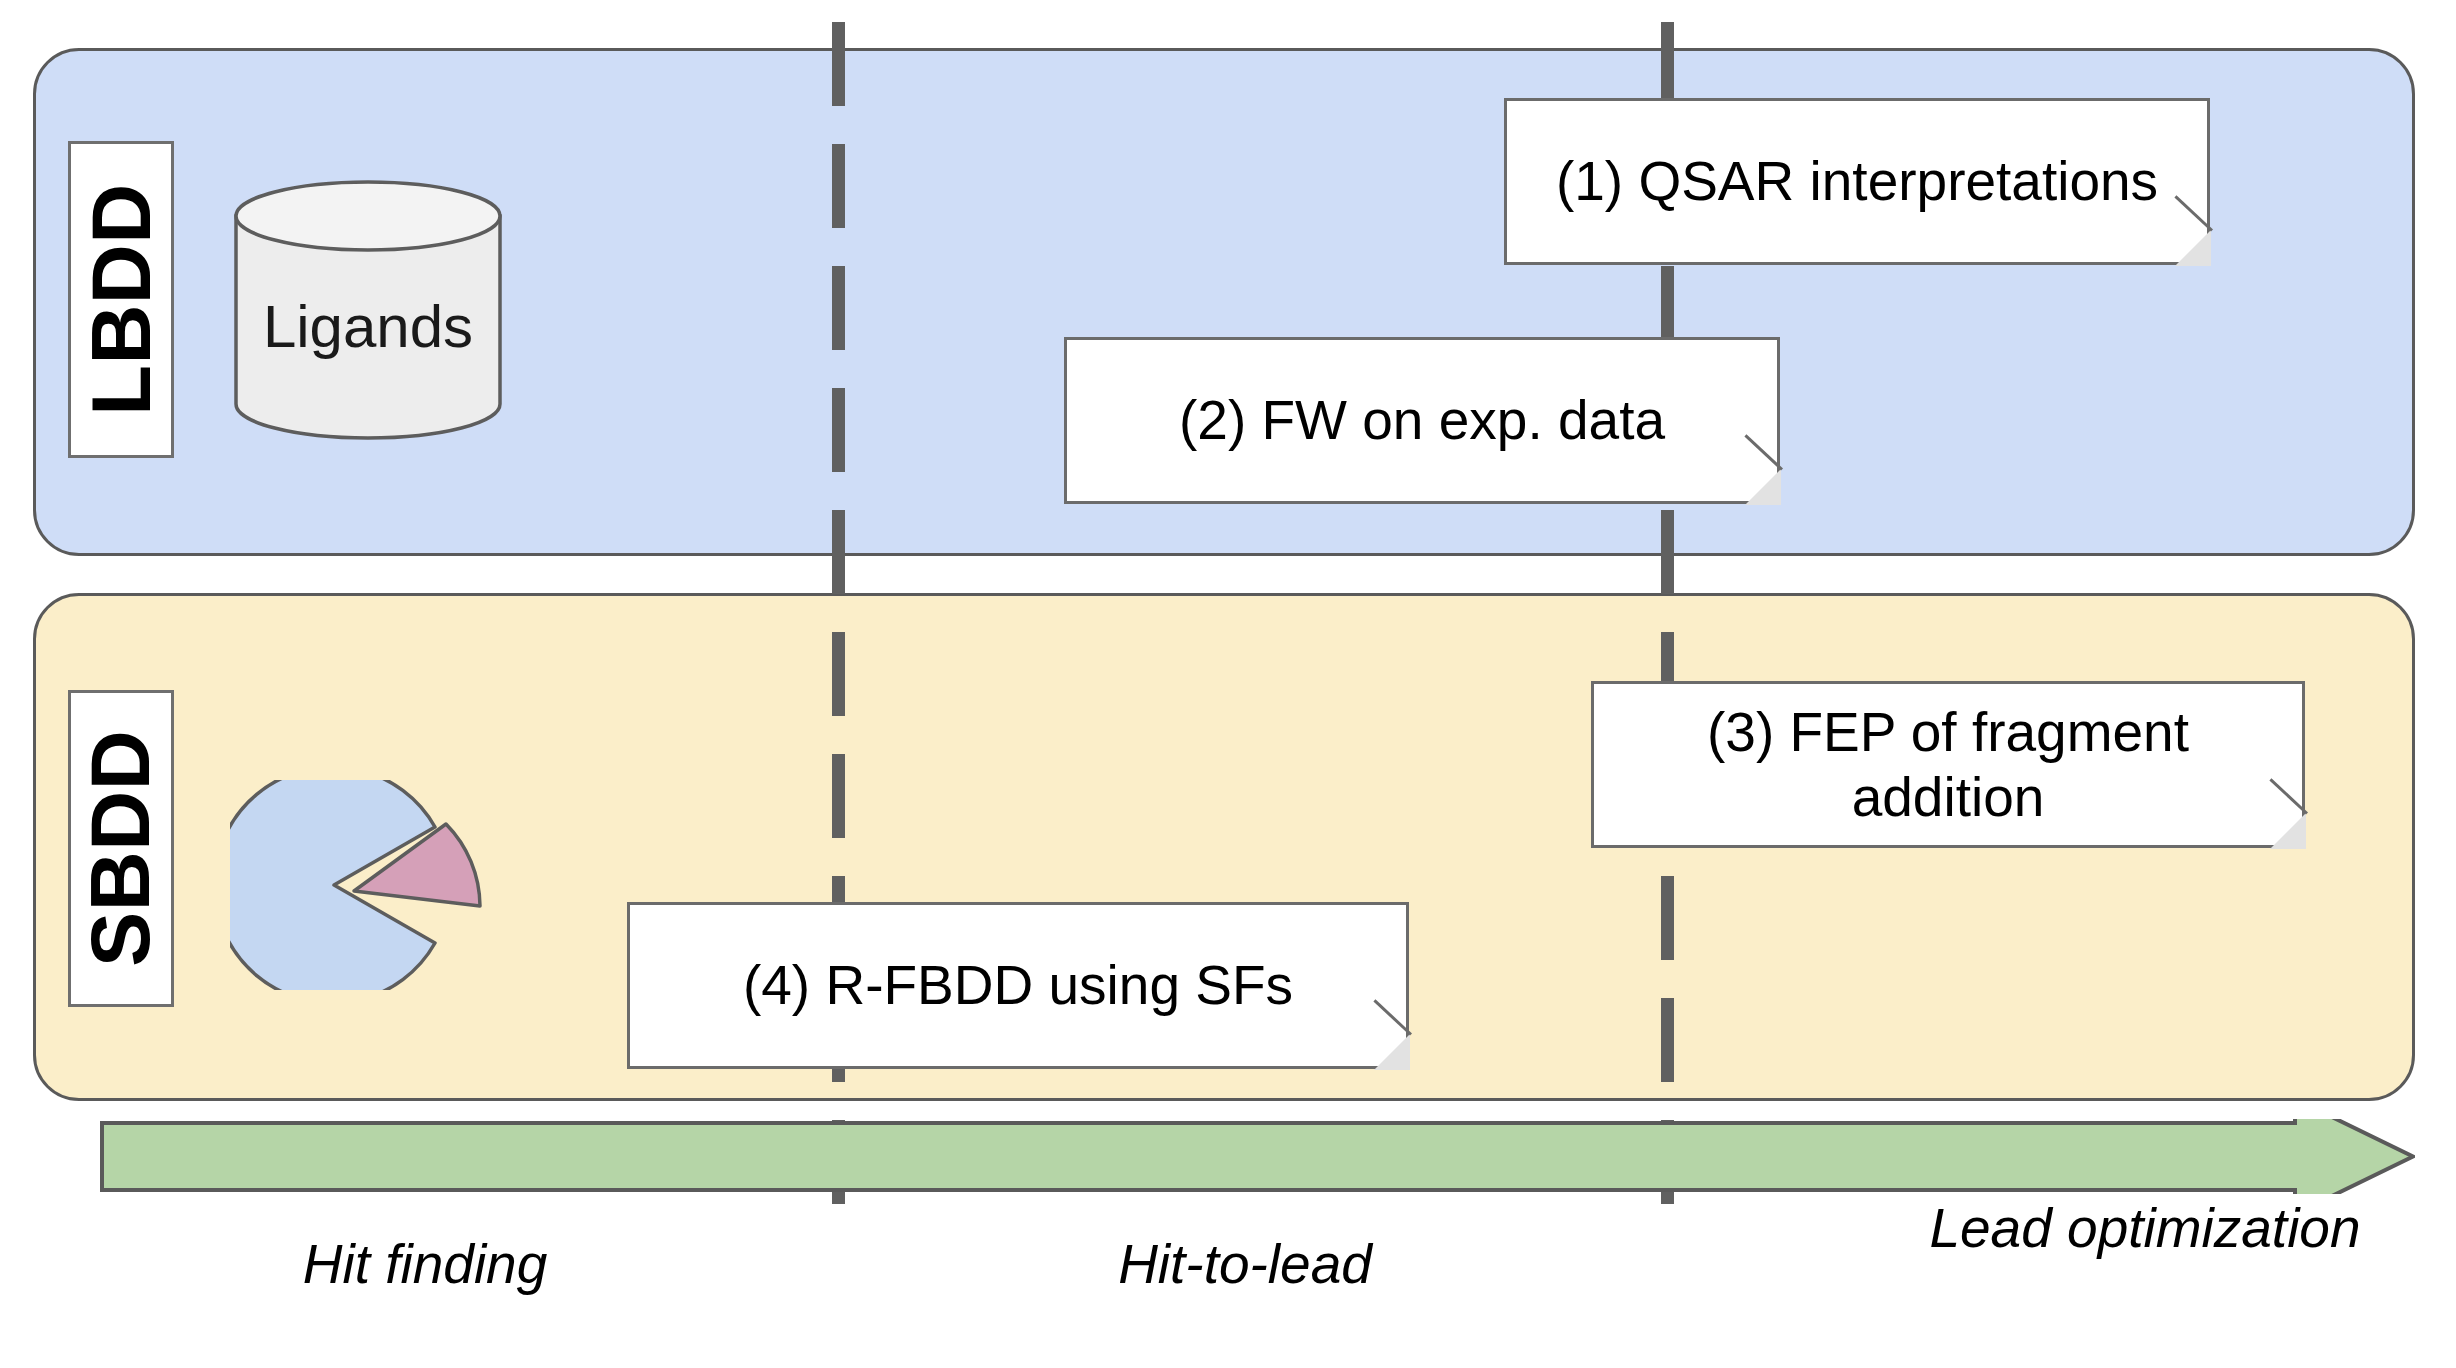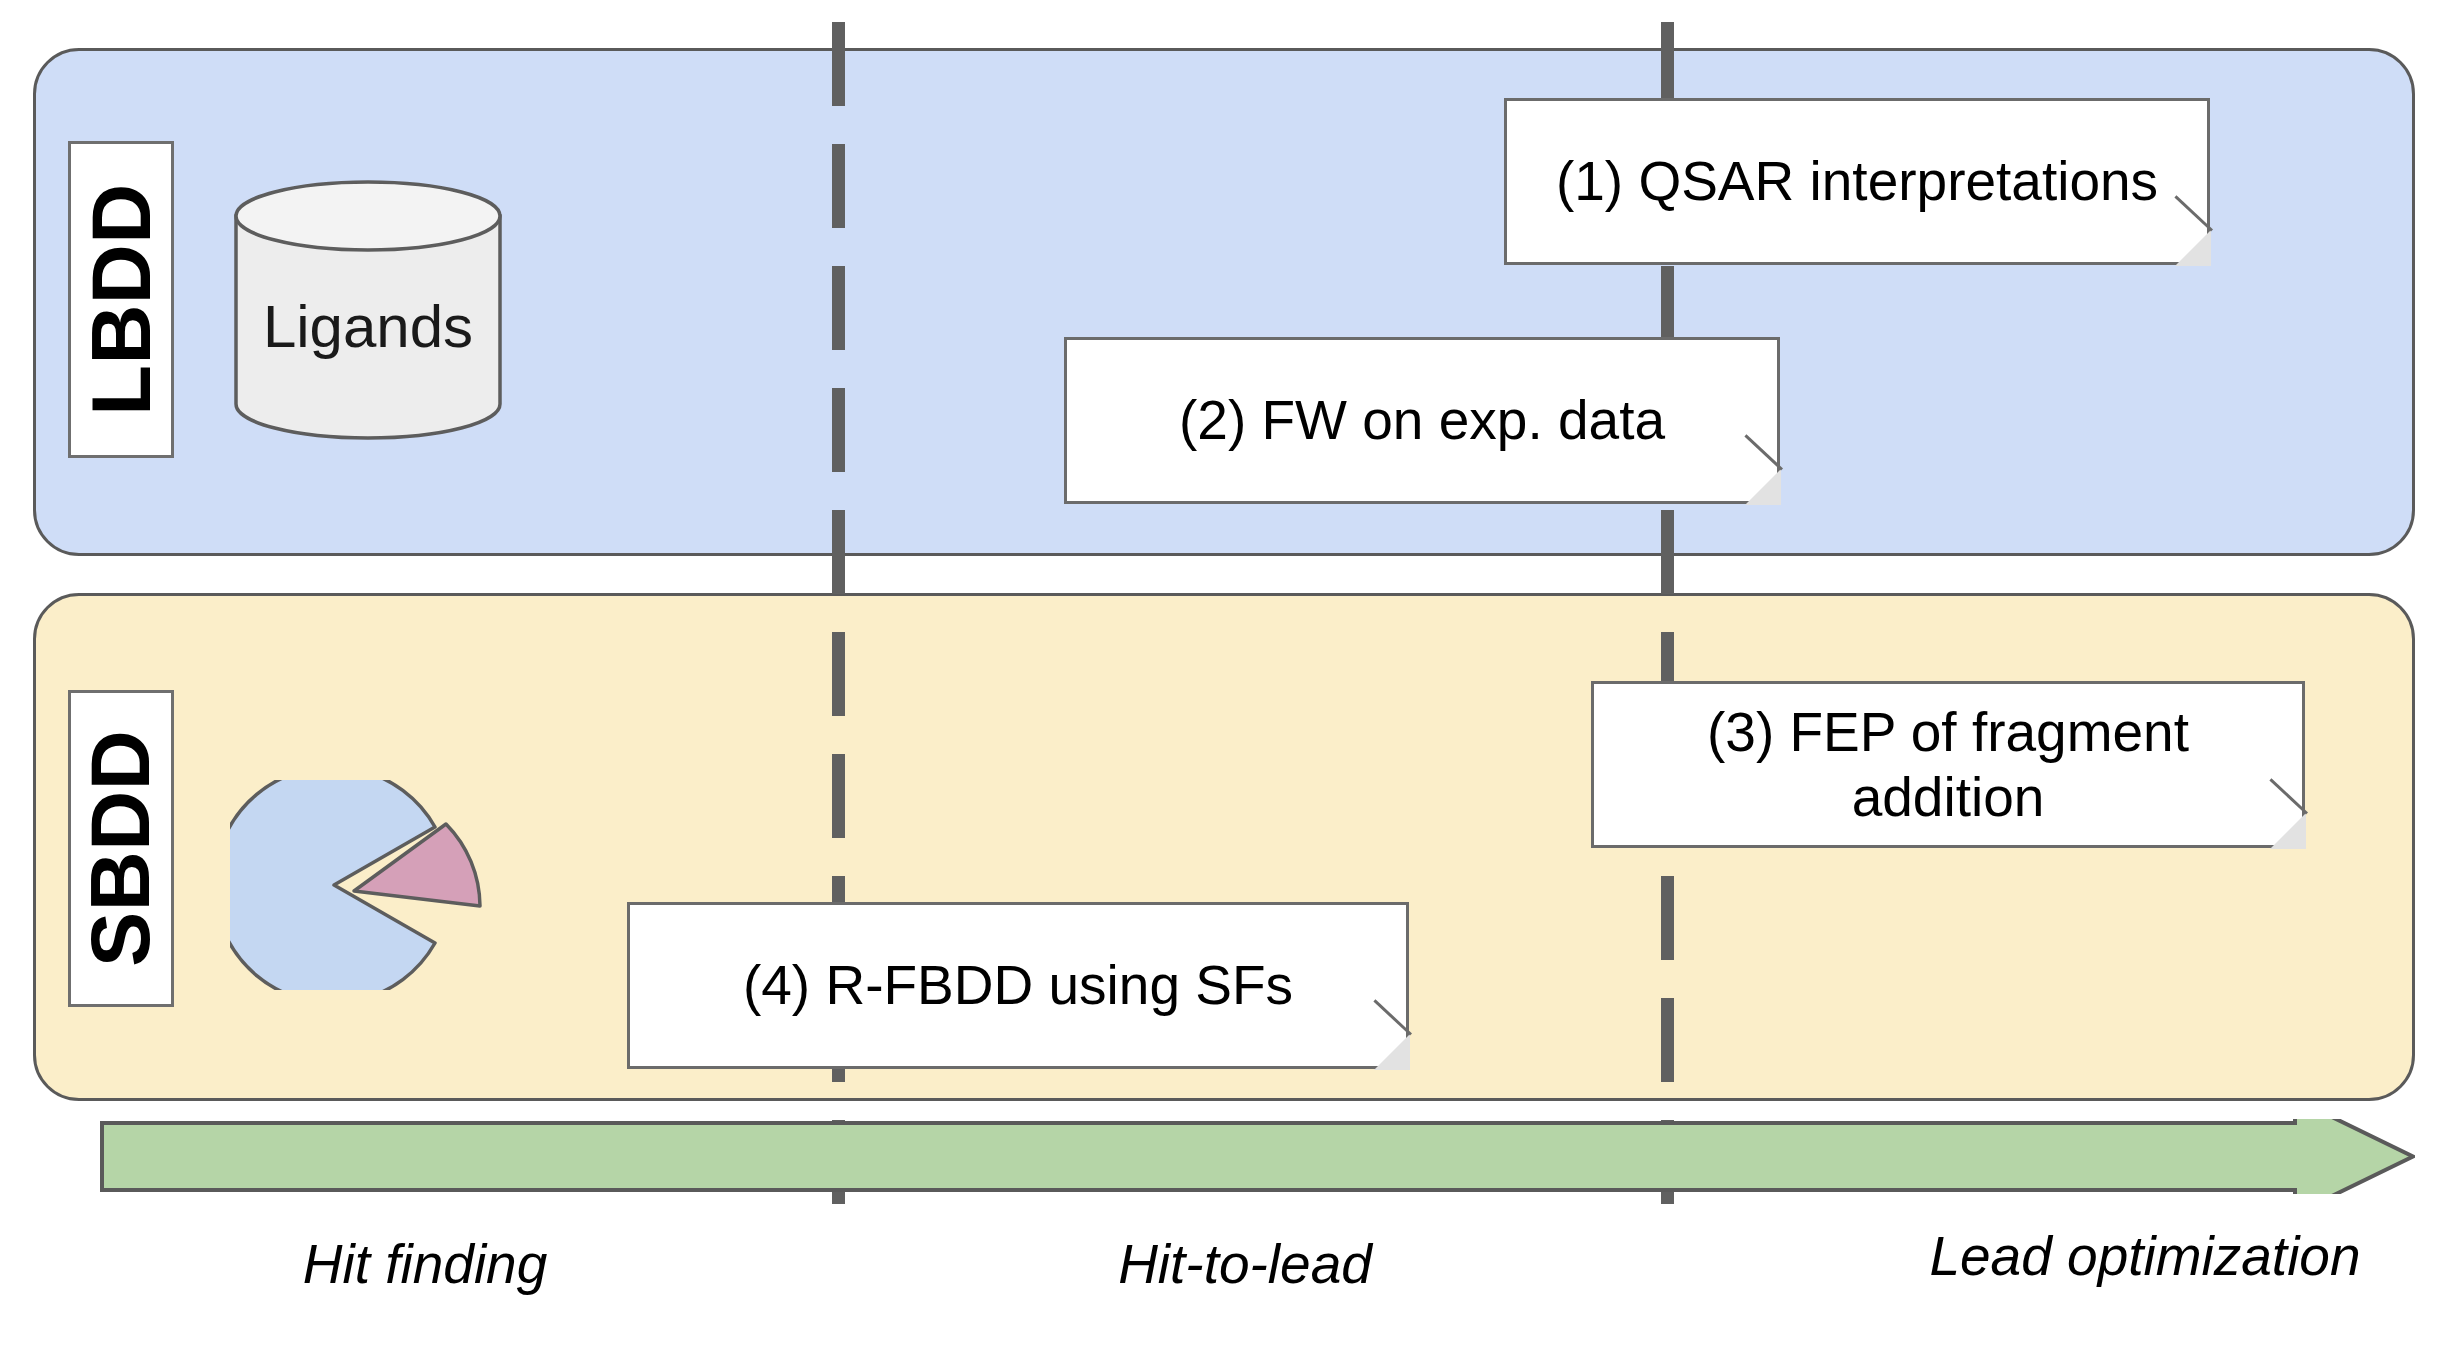--- a/index.html
+++ b/index.html
@@ -157,21 +157,21 @@
   .phase-caption {
     position: absolute;
     text-align: center;
     font-size: 55px;
     font-style: italic;
     line-height: 1.18;
     color: #000000;
   }
   #caption-hit-finding      { left: 190px;  top: 1232px; width: 470px; }
   #caption-hit-to-lead      { left: 1010px; top: 1232px; width: 470px; }
-  #caption-lead-optimization{ left: 1910px; top: 1196px; width: 470px; margin-top: 28px; }
+  #caption-lead-optimization{ left: 1910px; top: 1196px; width: 470px; }
 </style>
 </head>
 <body>
 
 <div id="canvas">
 
   <div class="panel" id="panel-lbdd"></div>
 
   <div class="panel" id="panel-sbdd"></div>
 

